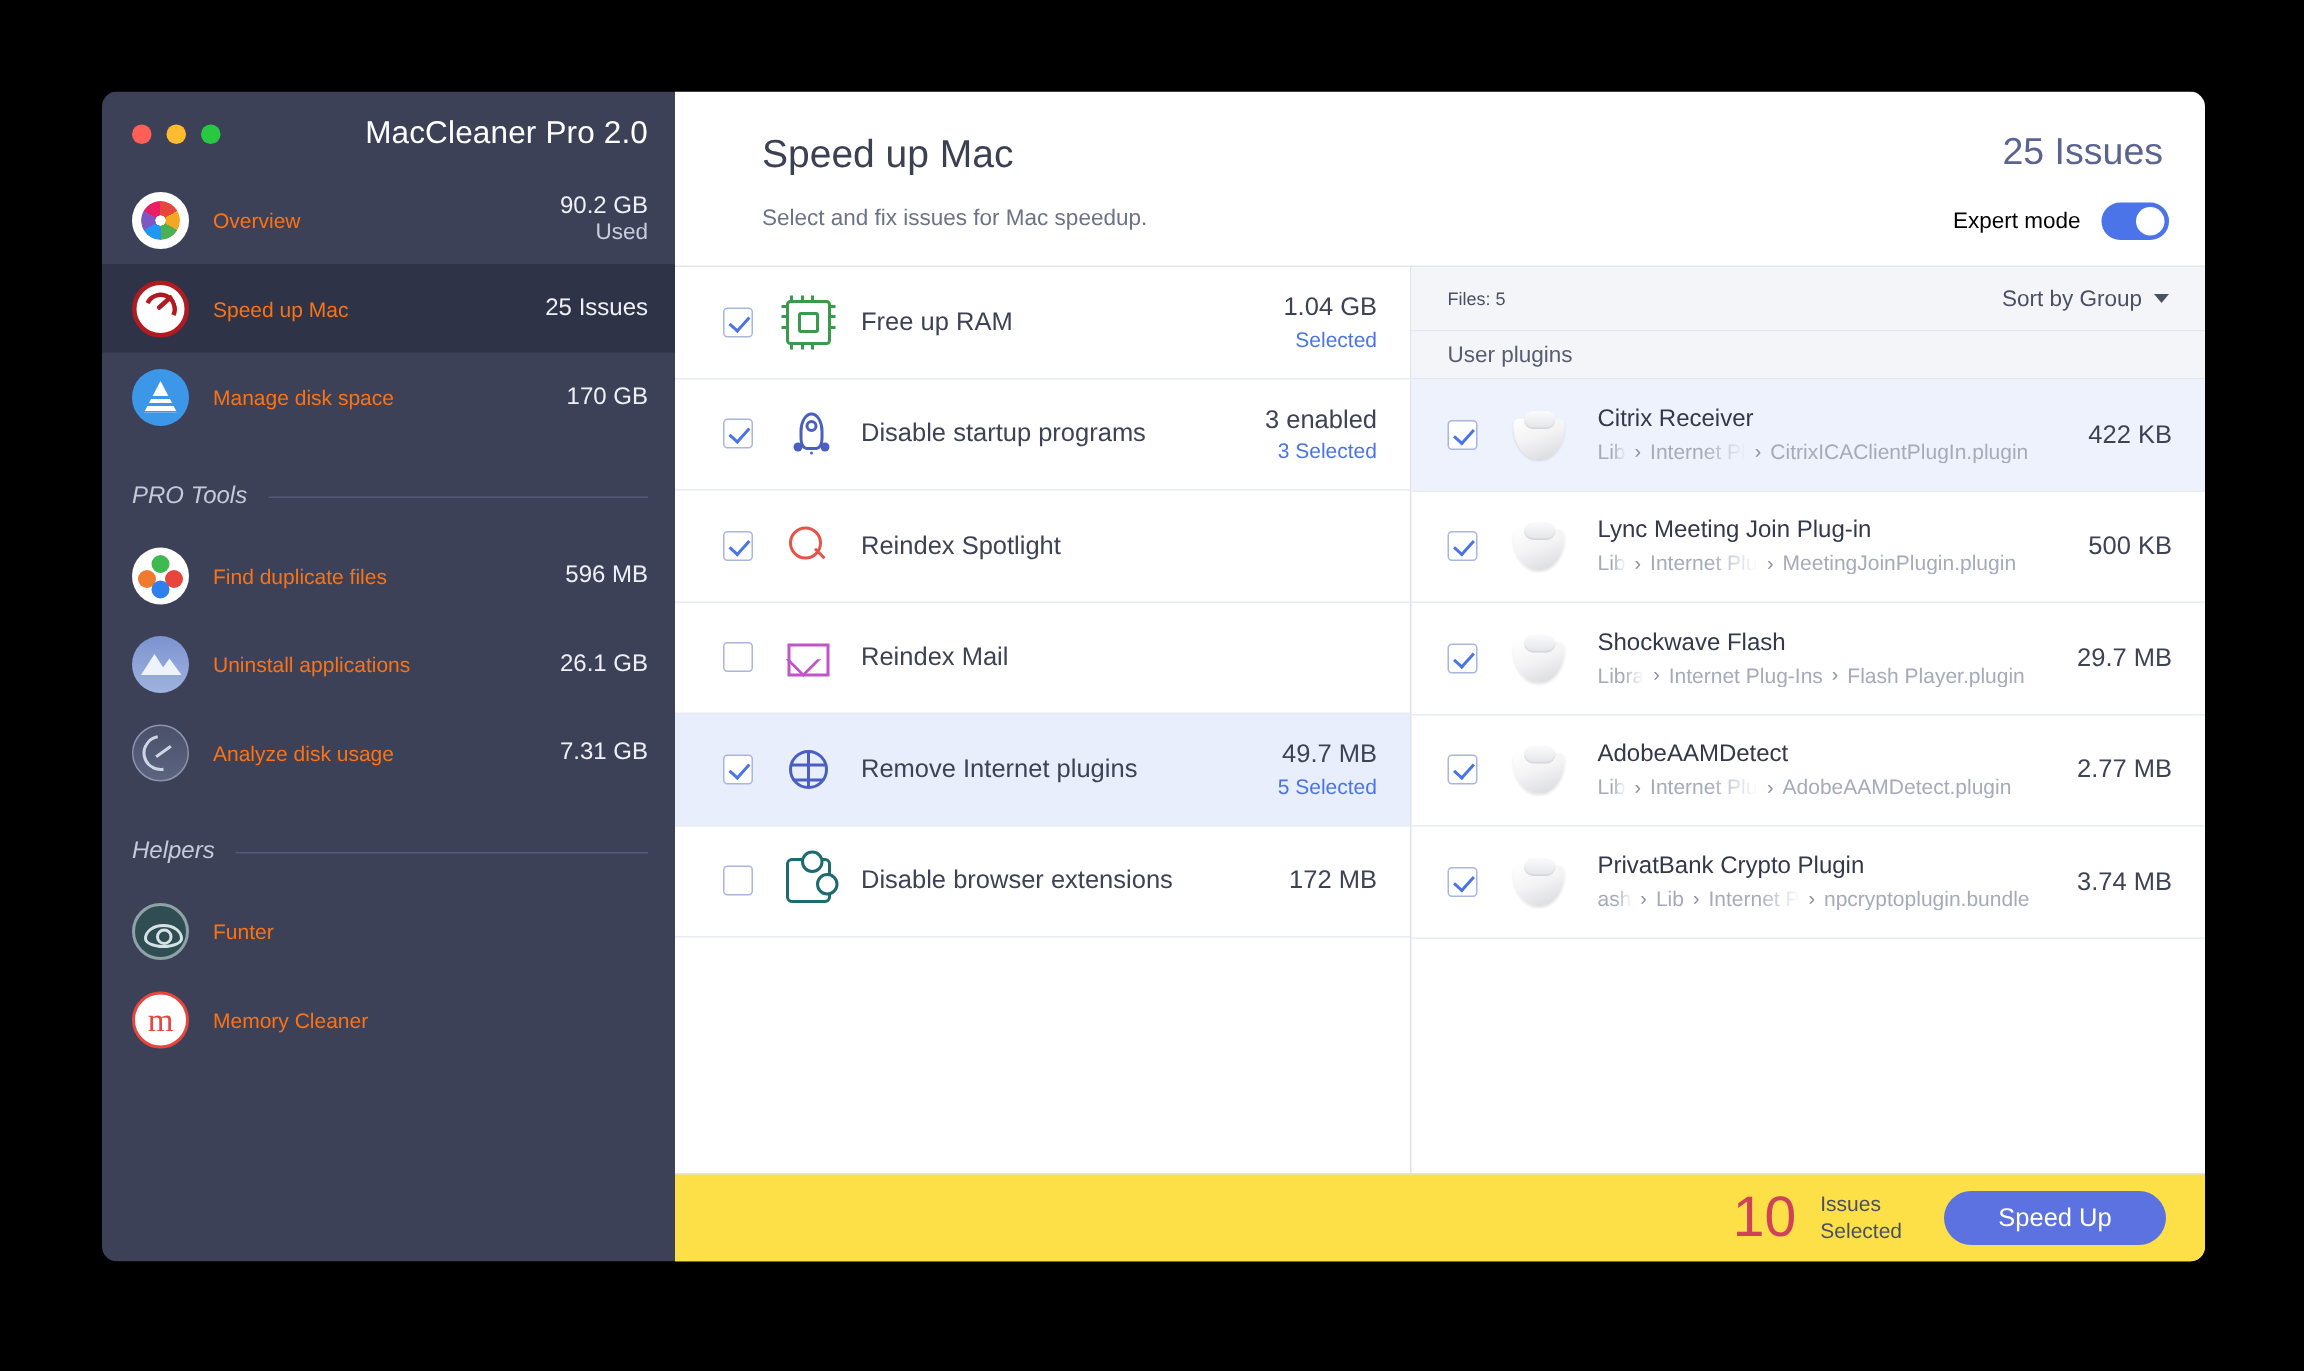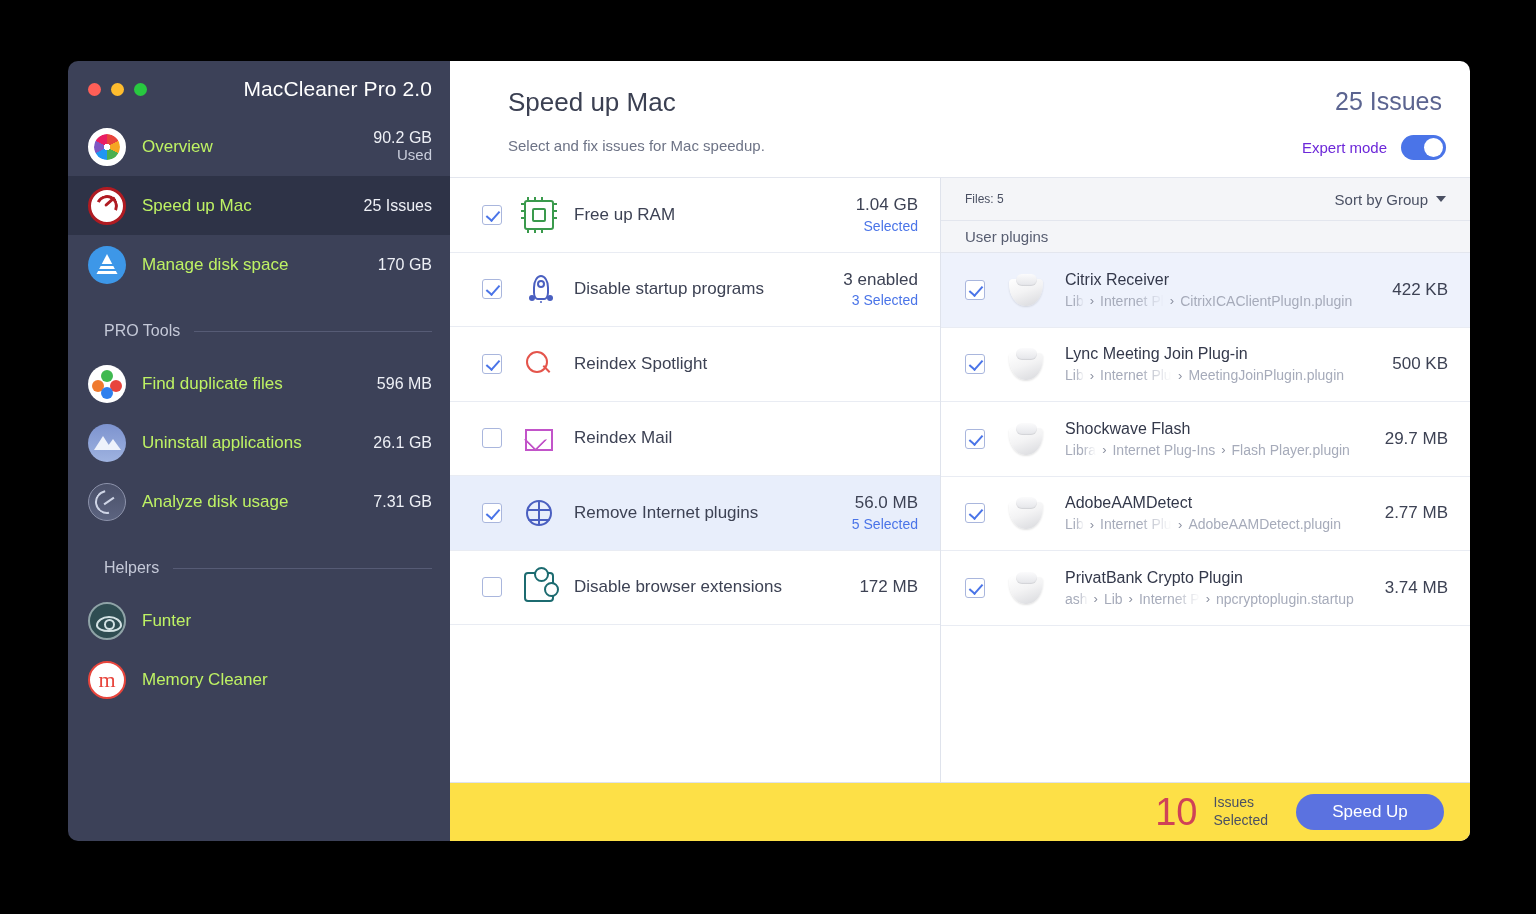--- a/index.html
+++ b/index.html
@@ -59,32 +59,33 @@
   }
   .nav-item.selected { background: #2e3347; }
   .nav-icon {
     width: 38px; height: 38px;
     flex: 0 0 38px;
     border-radius: 50%;
     margin-right: 16px;
     position: relative;
     overflow: hidden;
   }
-  .nav-label { font-size: 17px; color: #bef264; flex: 1; }
+  .nav-label { font-size: 14px; color: #f97316; flex: 1; }
   .nav-value {
     font-size: 16px; color: #eef0f6; text-align: right;
     line-height: 1.12;
   }
   .nav-value .sub { display: block; font-size: 15px; color: #c9cddb; }
 
   .section-head {
     display: flex; align-items: center;
-    padding: 0 18px 0 36px;
+    padding: 0 18px 0 20px;
     height: 46px;
     margin-top: 14px;
+    font-style: italic;
   }
   .section-head .txt {
     font-size: 16px; color: #c5c9d8; white-space: nowrap;
   }
   .section-head .rule {
     flex: 1; height: 1px; background: #565b75; margin-left: 14px;
   }
 
   
   .ic-overview { background:#fff; border:2px solid #fff; }
@@ -194,21 +195,21 @@
     font-size: 15px; color: #6d7386; margin-top: 19px;
   }
   .issue-count {
     position: absolute; right: 28px; top: 26px;
     font-size: 25px; color: #5b6490; font-weight: 400;
   }
   .expert-wrap {
     position: absolute; right: 24px; top: 74px;
     display: flex; align-items: center; gap: 14px;
   }
-  .expert-label { font-size: 15px; color: #6d28d9; }
+  .expert-label { font-size: 15px; color: #000000; }
   .toggle {
     width: 45px; height: 25px; border-radius: 13px;
     background: #4a74e8; position: relative;
   }
   .toggle .knob {
     position: absolute; right: 3px; top: 3px;
     width: 19px; height: 19px; border-radius: 50%; background: #fff;
   }
 
   .body-row { flex: 1; display: flex; min-height: 0; }
@@ -537,21 +538,21 @@
           <span class="issue-val">
             <span class="big"></span>
           </span>
         </div>
 
         <div class="issue-row active">
           <span class="cbx on"></span>
           <span class="issue-icon g-globe"></span>
           <span class="issue-name">Remove Internet plugins</span>
           <span class="issue-val">
-            <span class="big">56.0 MB</span>
+            <span class="big">49.7 MB</span>
             <span class="sel">5 Selected</span>
           </span>
         </div>
 
         <div class="issue-row">
           <span class="cbx"></span>
           <span class="issue-icon g-puzzle"></span>
           <span class="issue-name">Disable browser extensions</span>
           <span class="issue-val">
             <span class="big">172 MB</span>
@@ -643,21 +644,21 @@
           <span class="plugin-icon"></span>
           <span class="file-body">
             <span class="file-name" style="display:block">PrivatBank Crypto Plugin</span>
             <span class="crumbs">
               <span class="seg fade">ash</span>
               <span class="sep">›</span>
               <span class="seg">Lib</span>
               <span class="sep">›</span>
               <span class="seg fade">Internet P</span>
               <span class="sep">›</span>
-              <span class="seg">npcryptoplugin.startup</span>
+              <span class="seg">npcryptoplugin.bundle</span>
             </span>
           </span>
           <span class="file-size">3.74 MB</span>
         </div>
 
         <div class="spacer"></div>
       </div>
     </div>
 
     <footer class="footer">

